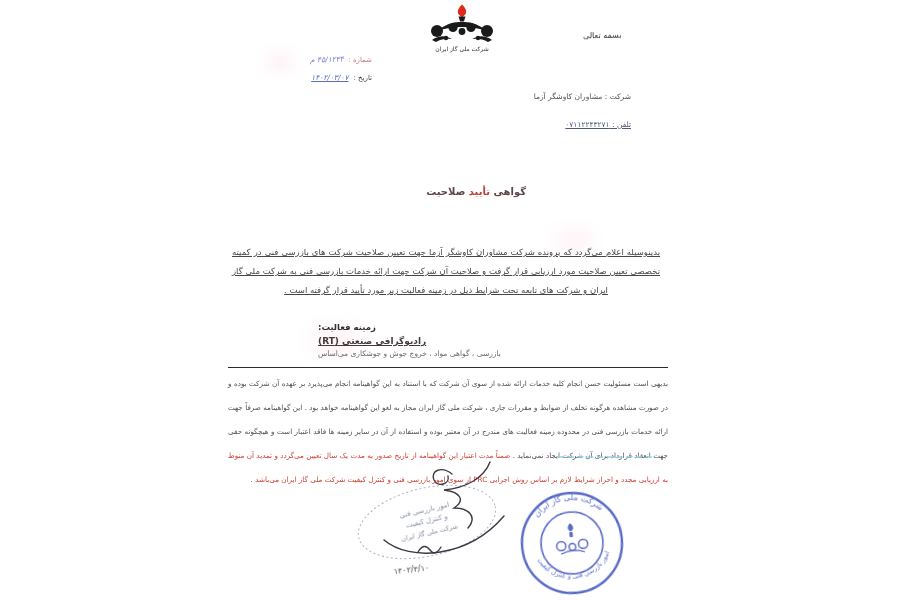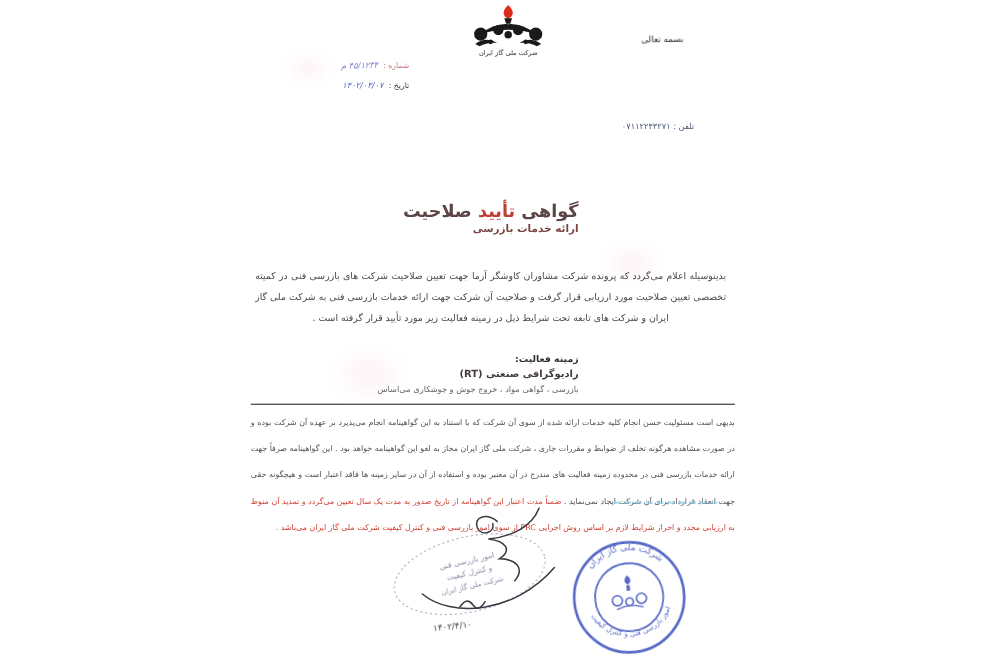--- a/index.html
+++ b/index.html
@@ -11,40 +11,40 @@
   .logo-caption{left:400px;top:45px;width:124px;text-align:center;font-size:6px;color:#33312f;
                 letter-spacing:.3px;filter:blur(.35px);}
   .besmele{left:583px;top:31px;font-size:8px;color:#26242a;filter:blur(.4px);transform:rotate(-1deg);}
   
   .meta{left:230px;top:55px;width:142px;}
   .meta-row{direction:rtl;display:flex;gap:5px;align-items:baseline;filter:blur(.35px);}
   .meta-label{font-size:7px;}
   .num-label{color:#c9747f;}
   .num-value{color:#7b80d0;font-size:7.5px;font-style:italic;letter-spacing:1px;transform:rotate(-2deg);}
   .date-label{color:#3c3c44;}
-  .date-value{color:#5b6bc9;font-size:7.5px;font-style:italic;letter-spacing:.6px;}
+  .date-value{color:#5b6bc9;font-size:7.5px;font-style:italic;letter-spacing:.6px;text-decoration:underline;}
   .meta-row2{margin-top:9px;}
   
   .recipient{left:335px;top:92px;width:296px;text-align:right;font-size:7.5px;color:#4e4e58;
              filter:blur(.3px);}
   .recipient .line{margin-bottom:6px;line-height:10px;}
-  .recipient .contact{color:#4e5a78;margin-top:18px;}
+  .recipient .contact{color:#4e5a78;margin-top:18px;text-decoration:underline;}
   .red-dash{color:#cc3b2e;font-weight:bold;}
   
   .subject{left:330px;top:183px;width:196px;text-align:right;font-weight:bold;filter:blur(.3px);}
-  .subject-l1{font-size:16px;color:#5d4446;line-height:17px;}
+  .subject-l1{font-size:10px;color:#5d4446;line-height:17px;}
   .subject-l1 .hl{color:#bb3f33;}
   .subject-l2{font-size:9.5px;color:#7a453f;line-height:17px;}
   
   .body-par{left:232px;top:243px;width:428px;text-align:justify;text-align-last:center;
-            font-size:8.5px;line-height:19px;color:#46464c;filter:blur(.35px);}
+            font-size:8.5px;line-height:19px;color:#46464c;filter:blur(.35px);text-decoration:underline;}
   
-  .activity{left:330px;top:322px;width:196px;text-align:right;filter:blur(.3px);}
+  .activity{left:318px;top:322px;width:196px;text-align:left;filter:blur(.3px);}
   .activity-heading{font-size:8.5px;font-weight:bold;color:#2f2f35;margin-bottom:4px;}
-  .activity-item{font-size:9px;font-weight:bold;color:#433a3c;margin-bottom:3px;}
+  .activity-item{font-size:9px;font-weight:bold;color:#433a3c;margin-bottom:3px;text-decoration:underline;}
   .activity-note{font-size:7.5px;color:#67676f;}
   
   .rule{left:228px;top:367px;width:440px;border-top:1.6px solid #2c2c2c;}
   .footnote{left:228px;top:372px;width:440px;text-align:justify;font-size:7.2px;line-height:24px;
             filter:blur(.3px);}
   .fn-black{color:#4f4f55;}
   .fn-red{color:#cf3f33;}
   
   .blue-dash{left:558px;top:456px;width:94px;border-top:2px dashed #8ed2ef;opacity:.75;}
   .blob{border-radius:50%;filter:blur(6px);opacity:.14;background:radial-gradient(circle,#f0a0b0 0%,transparent 70%);}
@@ -86,26 +86,26 @@
       <span class="meta-label num-label">شماره :</span>
       <span class="num-value">۴۵/۱۲۳۴ م</span>
     </div>
     <div class="meta-row meta-row2">
       <span class="meta-label date-label">تاریخ :</span>
       <span class="date-value">۱۴۰۲/۰۳/۰۷</span>
     </div>
   </div>
 
   <div class="abs recipient rtl">
+    <div class="line">شرکت : مشاوران کاوشگر آزما</div>
     <div class="line contact">تلفن : ۰۷۱۱۲۲۴۳۲۷۱</div>
   </div>
 
   <div class="abs subject rtl">
     <div class="subject-l1"><span>گواهی </span><span class="hl">تأیید</span><span> صلاحیت</span></div>
-    <div class="subject-l2">ارائه خدمات بازرسی</div>
   </div>
 
   <div class="abs body-par rtl">بدینوسیله اعلام می‌گردد که پرونده شرکت مشاوران کاوشگر آزما جهت تعیین صلاحیت شرکت های بازرسی فنی در کمیته تخصصی تعیین صلاحیت مورد ارزیابی قرار گرفت و صلاحیت آن شرکت جهت ارائه خدمات بازرسی فنی به شرکت ملی گاز ایران و شرکت های تابعه تحت شرایط ذیل در زمینه فعالیت زیر مورد تأیید قرار گرفته است .</div>
 
   <div class="abs activity rtl">
     <div class="activity-heading">زمینه فعالیت:</div>
     <div class="activity-item">رادیوگرافی صنعتی (RT)</div>
     <div class="activity-note">بازرسی ، گواهی مواد ، خروج جوش و جوشکاری می‌اساس</div>
   </div>
 

